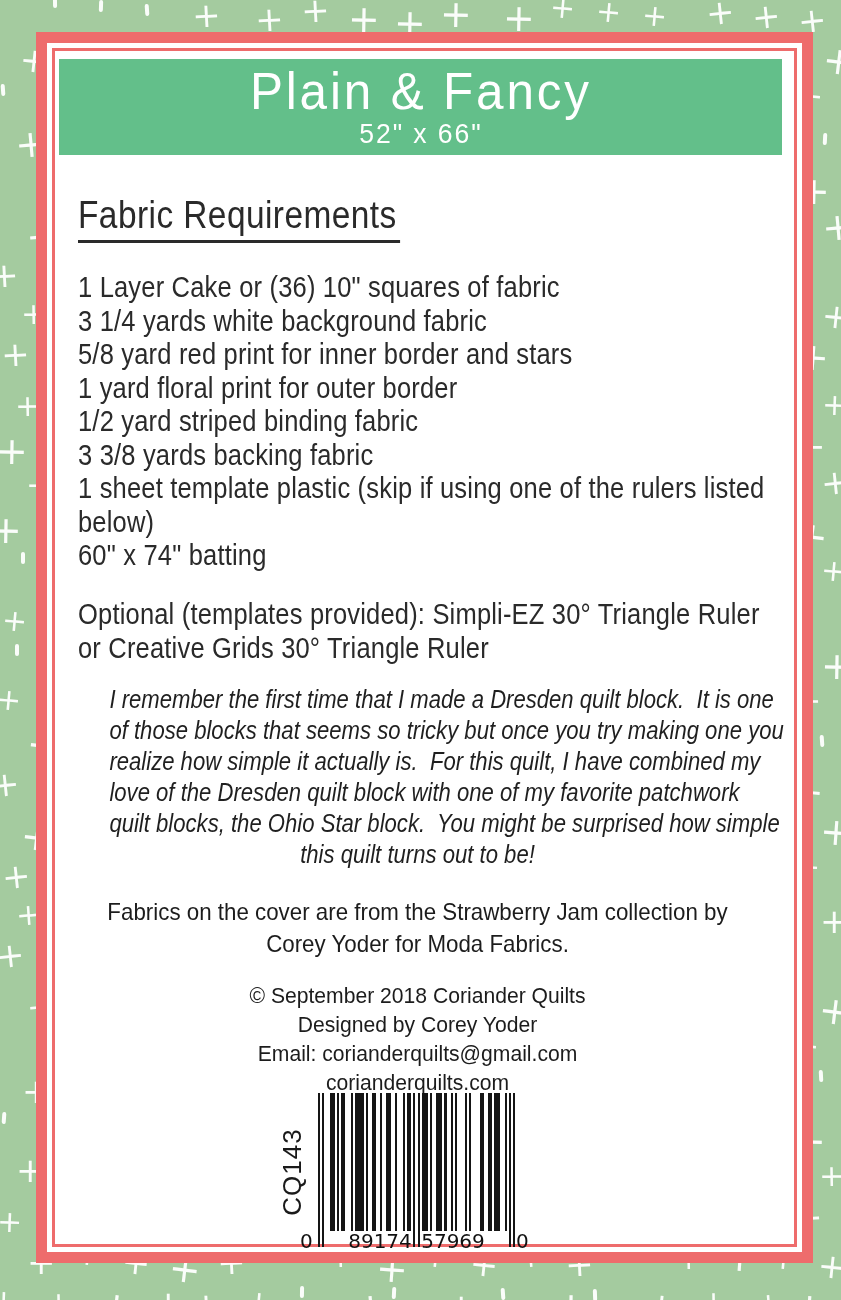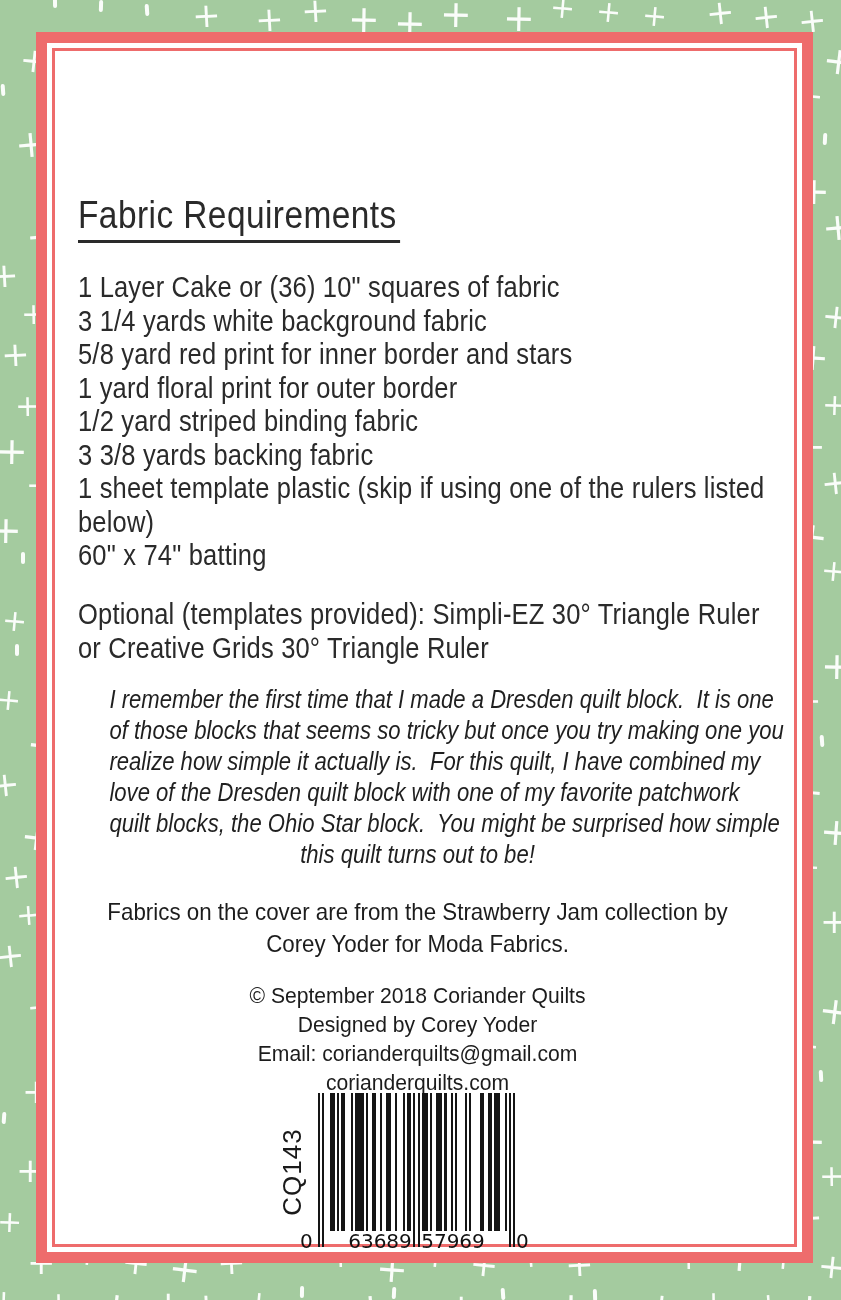--- a/index.html
+++ b/index.html
@@ -631,20 +631,24 @@
     <div class="mark-plus" style="font-size: 34px; transform: rotate(6deg); left: 647px; top: 1288px;">+</div>
     <div class="mark-plus" style="font-size: 30px; transform: rotate(-1deg); left: 701px; top: 1287px;">+</div>
     <div class="mark-plus" style="font-size: 30px; transform: rotate(-4deg); left: 756px; top: 1289px;">+</div>
     <div class="mark-plus" style="font-size: 38px; transform: rotate(4deg); left: 793px; top: 1288px;">+</div>
   </div>
 
 <div class="card">
   <div class="inner-border"></div>
   <div class="content">
 
+    <div class="banner">
+      <div class="title">Plain &amp; Fancy</div>
+      <div class="subtitle">52" x 66"</div>
+    </div>
 
     <div class="fr-heading hand">Fabric Requirements</div>
 
     <div class="fr-list hand">
         <div>1 Layer Cake or (36) 10" squares of fabric</div>
         <div>3 1/4 yards white background fabric</div>
         <div>5/8 yard red print for inner border and stars</div>
         <div>1 yard floral print for outer border</div>
         <div>1/2 yard striped binding fabric</div>
         <div>3 3/8 yards backing fabric</div>
@@ -719,19 +723,19 @@
           <rect x="170.04" y="0" width="2.07" height="138" fill="#151515"></rect>
           <rect x="172.12" y="0" width="2.07" height="138" fill="#151515"></rect>
           <rect x="176.26" y="0" width="2.07" height="138" fill="#151515"></rect>
           <rect x="178.34" y="0" width="2.07" height="138" fill="#151515"></rect>
           <rect x="180.41" y="0" width="2.07" height="138" fill="#151515"></rect>
           <rect x="186.63" y="0" width="2.07" height="138" fill="#151515"></rect>
           <rect x="190.78" y="0" width="2.07" height="154" fill="#151515"></rect>
           <rect x="194.93" y="0" width="2.07" height="154" fill="#151515"></rect>
         </svg>
       <div class="bc-num bc-n0">0</div>
-      <div class="bc-num bc-n1">63689</div>
+      <div class="bc-num bc-n1">89174</div>
       <div class="bc-num bc-n2">57969</div>
       <div class="bc-num bc-n3">0</div>
     </div>
 
   </div>
 </div>
 
 </body></html>

